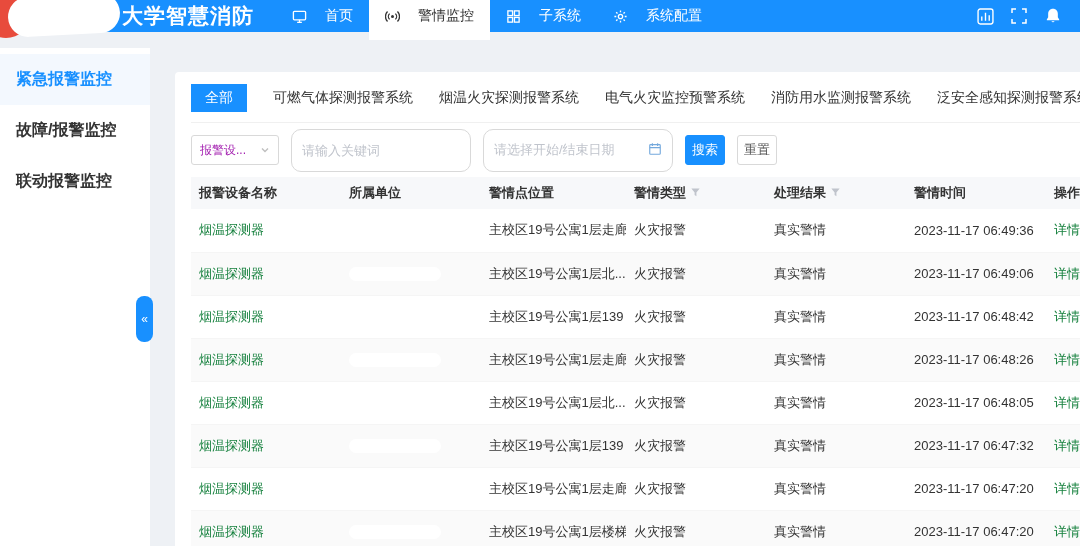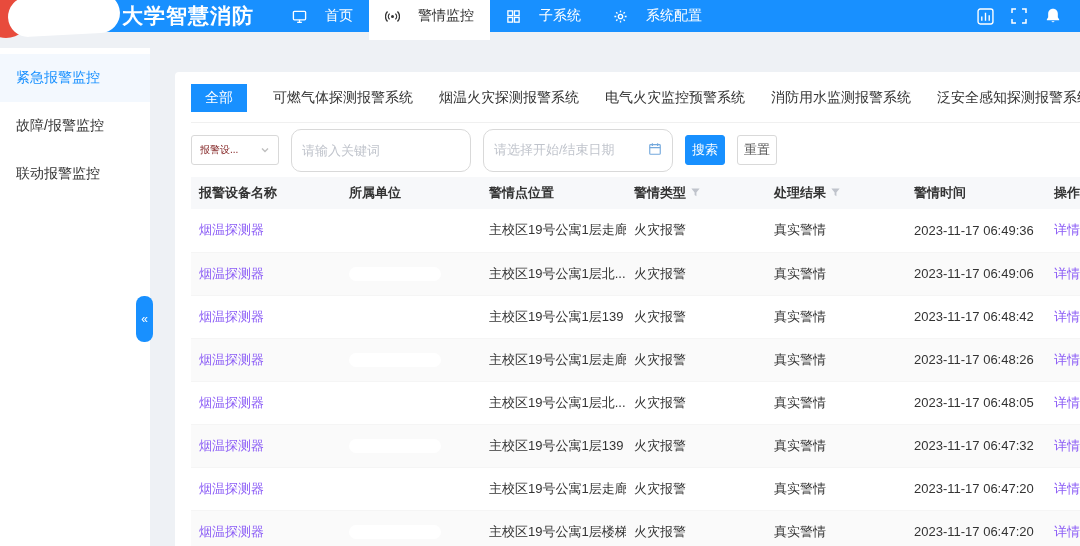--- a/index.html
+++ b/index.html
@@ -16,55 +16,55 @@
   .topnav { display:flex; height:48px; align-items:stretch; }
   .nav-item { display:flex; align-items:center; gap:18px; padding:0 16px; font-size:14px;
     cursor:pointer; white-space:nowrap; }
   .nav-item.active { background:#fff; color:#333; }
   .nicon { display:flex; }
   .top-icons { margin-left:auto; display:flex; align-items:center; gap:17px; padding-right:18px; }
   .ticon { display:flex; cursor:pointer; }
 
   
   .sidebar { position:absolute; top:48px; left:0; width:150px; height:498px; background:#fff; padding-top:6px; }
-  .side-item { padding:15px 10px 15px 16px; font-size:14px; color:#333; cursor:pointer; white-space:nowrap; }
+  .side-item { padding:15px 10px 15px 16px; font-size:16px; color:#333; cursor:pointer; white-space:nowrap;font-weight:bold; }
   .side-item.active { color:#1890ff; background:#f3f8fe; }
   .collapse-handle { position:absolute; left:136px; top:296px; width:17px; height:46px;
     background:#1890ff; color:#fff; border-radius:8px; display:flex; align-items:center;
     justify-content:center; font-size:12px; z-index:25; cursor:pointer; }
 
   
   .card { position:absolute; left:175px; top:72px; width:992px; height:474px;
     background:#fff; border-radius:4px 4px 0 0; padding:10px 16px 0; }
 
   .tabs { display:flex; align-items:center; gap:26px; padding:2px 0 10px; border-bottom:1px solid #f0f0f0; }
   .tab { font-size:14px; color:#333; cursor:pointer; white-space:nowrap; }
   .tab.active { background:#1890ff; color:#fff; padding:5px 14px; border-radius:0; }
 
   .filters { display:flex; align-items:center; gap:12px; margin:12px 0; height:30px; }
   .select { width:88px; height:30px; border:1px solid #d9d9d9; border-radius:3px; background:#fff;
     display:flex; align-items:center; justify-content:space-between; padding:0 8px;
-    font-size:10px; color:#7f1d1d; cursor:pointer; }
+    font-size:12px; color:#a21caf; cursor:pointer; }
   .chev { display:flex; }
   .inputbox { height:43px; border:1px solid #d9d9d9; border-radius:10px; font-size:13px;
     padding:0 10px; color:#333; background:#fff; font-family:inherit; }
   input.inputbox::placeholder { color:#c0c4cc; }
   .keyword { width:180px; }
   .date { width:190px; display:flex; align-items:center; justify-content:space-between; cursor:pointer; }
   .date .ph { color:#c0c4cc; font-size:13px; }
   .btn { height:30px; padding:0 6px; border-radius:3px; border:1px solid #d9d9d9;
     background:#fff; color:#555; font-size:13px; cursor:pointer; font-family:inherit; }
   .btn.primary { background:#1890ff; border-color:#1890ff; color:#fff; }
 
   table.grid { border-collapse:collapse; table-layout:fixed; width:955px; font-size:13px; }
   .grid th { text-align:left; background:#f7f8fa; font-weight:bold; color:#333;
     padding:0 8px; height:32px; white-space:nowrap; }
   .grid td { padding:0 8px; height:43px; color:#333; border-bottom:1px solid #f5f5f5; white-space:nowrap; overflow:hidden; }
   tbody tr:nth-child(even) { background:#fafafa; }
-  .link { color:#8b5cf6; text-decoration:none; cursor:pointer; }
+  .link { color:#15803d; text-decoration:none; cursor:pointer; }
   .funnel { margin-left:4px; vertical-align:-1px; cursor:pointer; }
   .redact { display:inline-block; width:92px; height:14px; background:#fff; border-radius:7px; vertical-align:middle; }
 </style>
 </head>
 <body>
 
 <header class="topbar">
   <div class="logo-wrap">
     <div class="logo-red"></div>
     <div class="logo-blob"></div>

